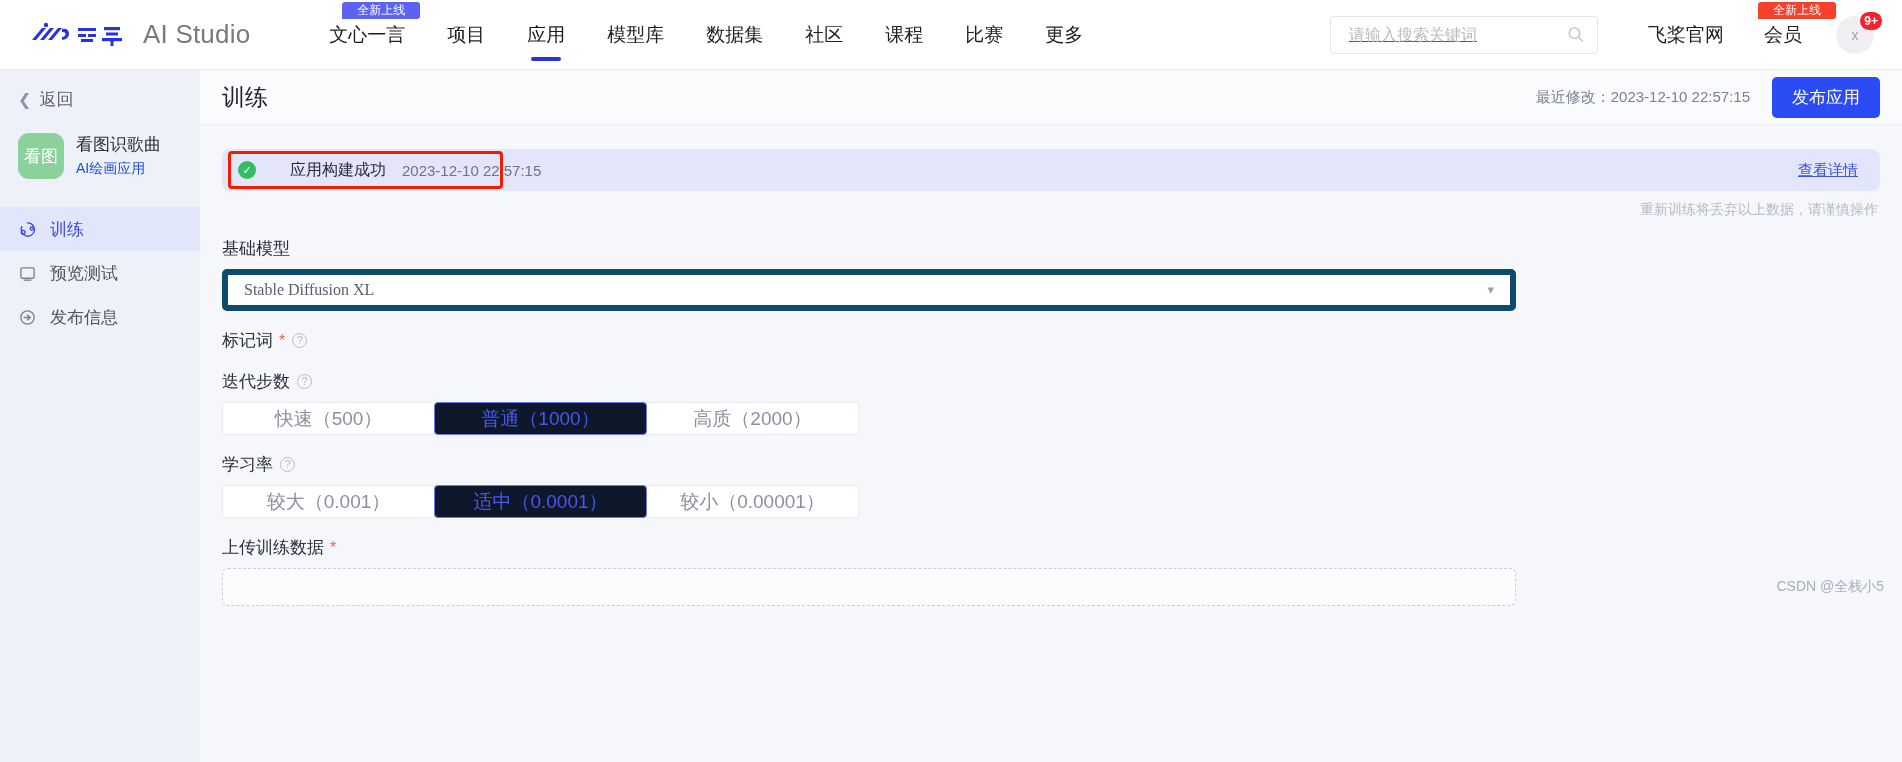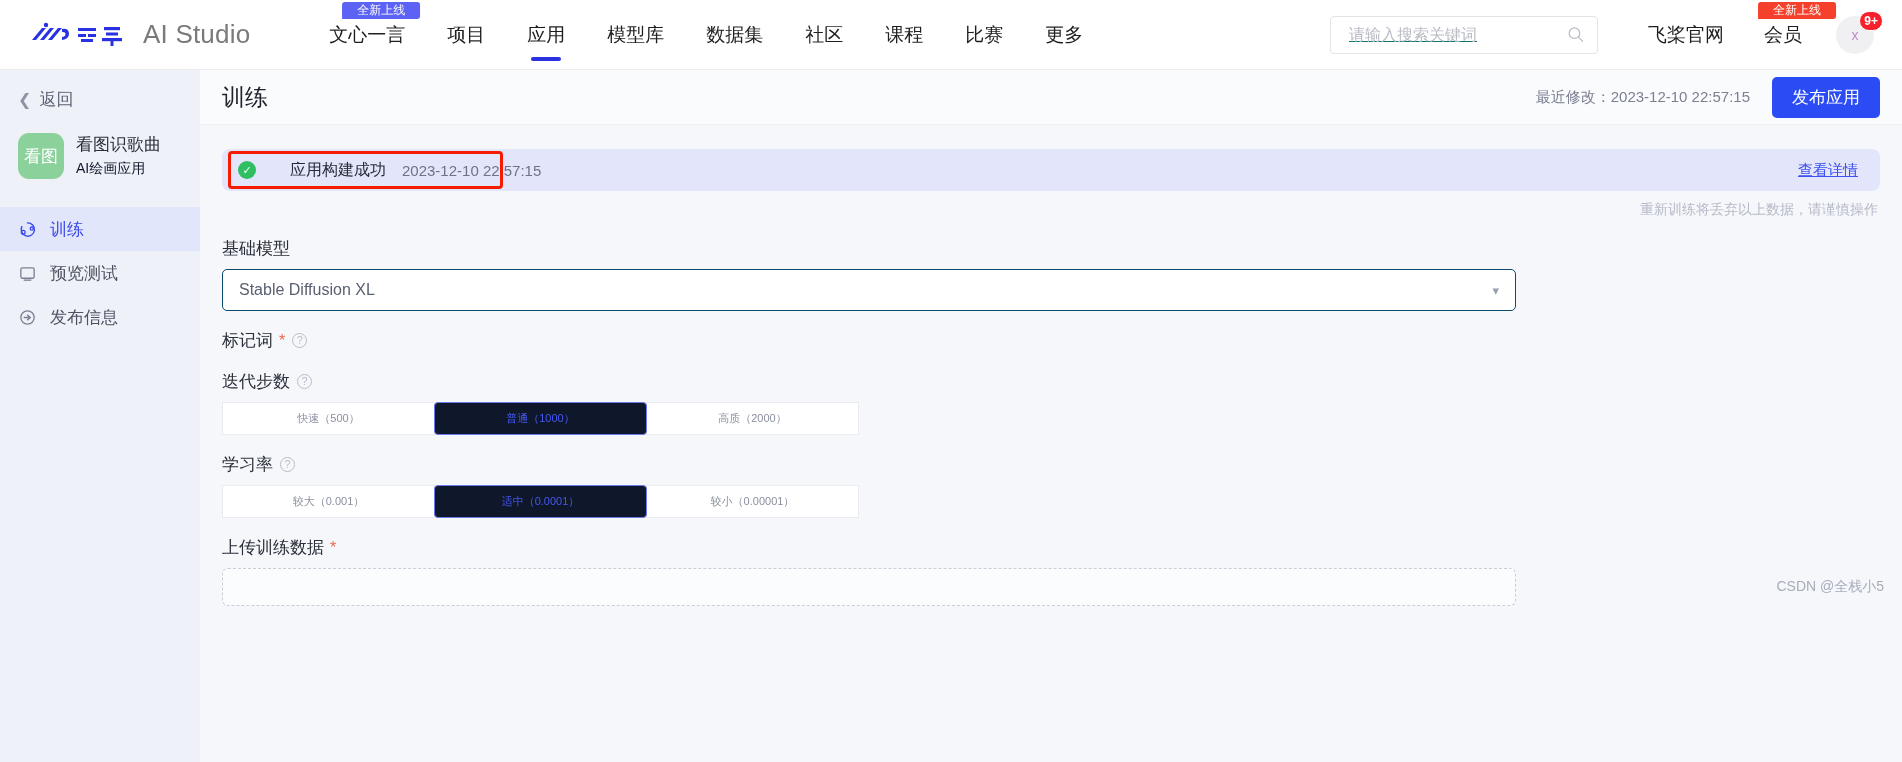--- a/index.html
+++ b/index.html
@@ -101,21 +101,21 @@
   .back-link .chev { margin-right: 8px; font-size: 16px; color: #8d93a4; }
   .app-card { display: flex; align-items: center; margin: 22px 0 0 18px; }
   .app-icon {
     width: 46px; height: 46px; border-radius: 11px;
     background: #8bd19c; color: #fff;
     display: flex; align-items: center; justify-content: center;
     font-size: 17px;
   }
   .app-meta { margin-left: 12px; }
   .app-title { font-size: 17px; color: #2b2f3a; line-height: 1.3; }
-  .app-sub { font-size: 14px; color: #0f172a; margin-top: 3px; }
+  .app-sub { font-size: 14px; color: #1d4ed8; margin-top: 3px; }
   .side-nav { margin-top: 28px; }
   .side-item {
     display: flex; align-items: center;
     height: 44px; padding-left: 18px;
     font-size: 17px; color: #4d5361; cursor: pointer;
   }
   .side-item + .side-item { margin-top: 0; }
   .side-item.active { background: #e2e6fb; color: #3a49e8; }
   .side-item .sicon { width: 22px; display: flex; align-items: center; margin-right: 10px; }
   
@@ -180,32 +180,33 @@
   }
   .req-star { color: #f5644d; margin-left: 6px; font-size: 16px; line-height: 1; }
   .help-icon {
     width: 15px; height: 15px; border-radius: 50%;
     border: 1px solid #b9bdc9; color: #b9bdc9;
     font-size: 11px; line-height: 13px; text-align: center;
     margin-left: 7px; cursor: pointer;
   }
   .select-box, .text-box {
     width: 1294px; height: 42px;
-    background: #fff; border: 1px solid #0c4a6e; border-radius: 5px;
+    background: #fff; border: 6px solid #0c4a6e; border-radius: 5px;
     display: flex; align-items: center;
     padding: 0 16px; font-size: 16px; color: #5a6071;
     cursor: pointer;
+    font-family: Liberation Serif, serif;
   }
   .select-box .chev-down { margin-left: auto; color: #9ba0b0; font-size: 13px; }
   .seg-group { display: flex; }
   .seg {
     width: 213px; height: 33px;
     background: #fff; border: 1px solid #e9ebf1;
     display: flex; align-items: center; justify-content: center;
-    font-size: 11px; color: #8b909f; cursor: pointer; text-align: center;
+    font-size: 19px; color: #8b909f; cursor: pointer; text-align: center;
   }
   .seg + .seg { margin-left: -1px; }
   .seg.selected {
     background: #0f172a; border: 1px solid #6a79f0;
     color: #4558ef; border-radius: 4px; z-index: 2;
   }
   .upload-zone {
     margin-top: 8px;
     width: 1294px; height: 38px;
     border: 1px dashed #c9cdd8; border-radius: 6px;

